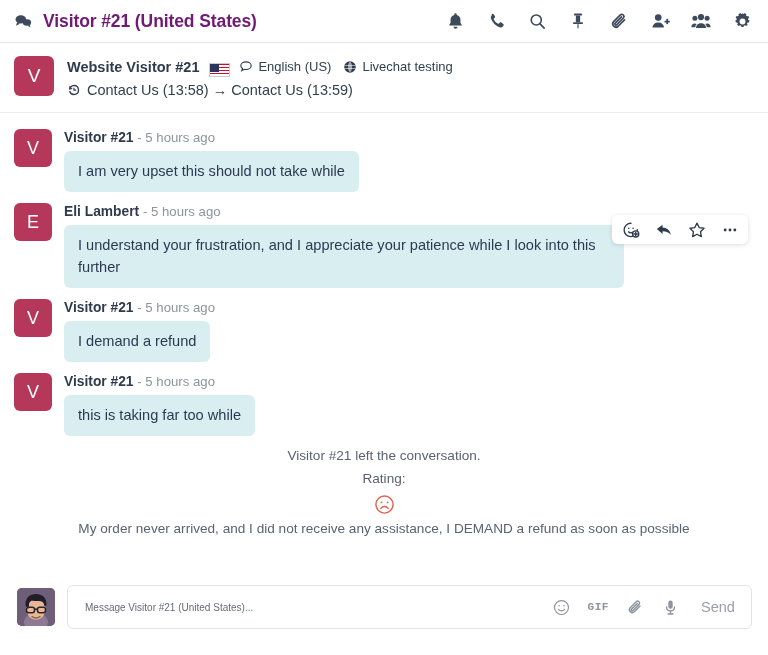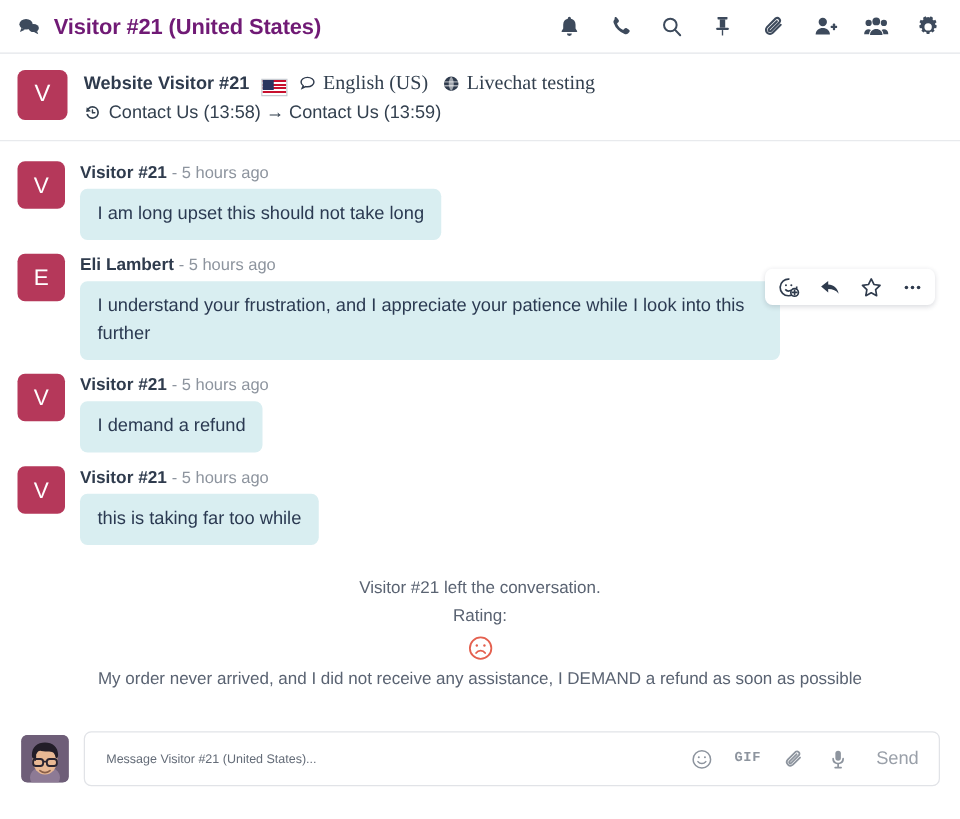--- a/index.html
+++ b/index.html
@@ -97,23 +97,22 @@
   .flag .canton {
     position: absolute; left: 0; top: 0;
     width: 9px; height: 7.5px;
     background: #2a3560;
   }
   .vi-meta {
     display: inline-flex;
     align-items: center;
     gap: 5px;
     color: #33404f;
-    font-size: 16px;
+    font-size: 13px;
     margin-right: 12px;
-    font-family: Liberation Serif, serif;
   }
   .vi-meta:last-child { margin-right: 0; }
   .vi-meta svg { display: block; flex: 0 0 auto; color: #2f3b4d; }
   .vi-row2 {
     display: flex;
     align-items: center;
     gap: 6px;
     font-size: 14.5px;
     color: #33404f;
     margin-top: 3px;
@@ -173,21 +172,21 @@
   }
   .act svg { display: block; }
 
   
   .sys {
     text-align: center;
     color: #5a6372;
     font-size: 13.6px;
     line-height: 21px;
   }
-  .sys-left { margin-top: 18px; }
+  .sys-left { margin-top: 4px; }
   .sys-rating {
     display: flex;
     align-items: center;
     justify-content: center;
     gap: 5px;
     margin-top: 2px;
     flex-direction: column;
   }
   .rating-face { width: 21px; height: 21px; display: block; }
   .sys-comment { margin-top: 3px; padding: 0 16px; }
@@ -369,21 +368,21 @@
 
 <div class="messages">
 
   <div class="msg">
     <div class="av av-sm">V</div>
     <div class="msg-body">
       <div class="msg-head">
         <span class="msg-author">Visitor #21</span>
         <span class="msg-time">- 5 hours ago</span>
       </div>
-      <div class="bubble">I am long upset this should not take long</div>
+      <div class="bubble">I am very upset this should not take while</div>
     </div>
   </div>
 
   <div class="msg">
     <div class="av av-sm">E</div>
     <div class="msg-body">
       <div class="msg-head">
         <span class="msg-author">Eli Lambert</span>
         <span class="msg-time">- 5 hours ago</span>
       </div>

